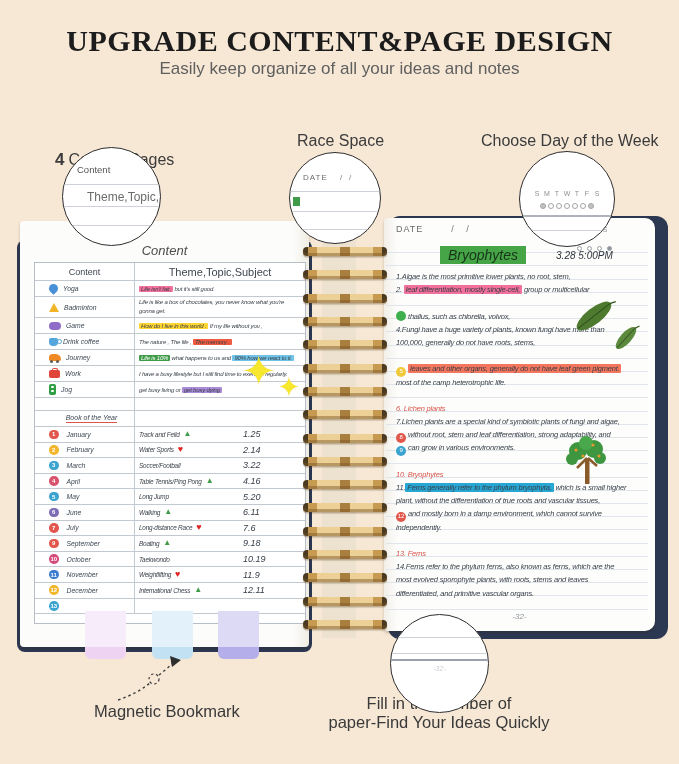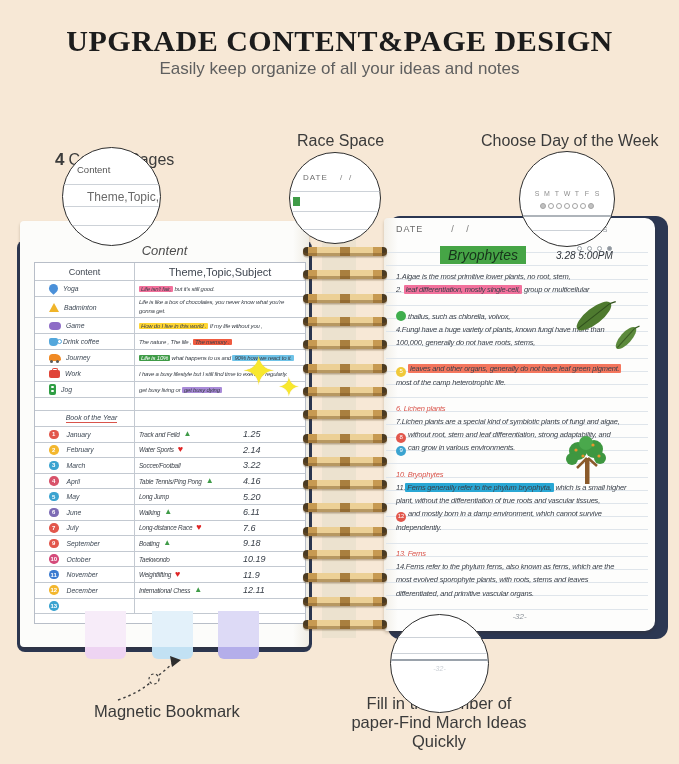--- a/index.html
+++ b/index.html
@@ -483,15 +483,15 @@
 
   <svg class="arrow" width="84" height="54" viewBox="0 0 84 54">
     <path d="M10 48 C 24 43, 32 39, 42 31" fill="none" stroke="#3c3c3c" stroke-width="1.4" stroke-dasharray="2.5 3"></path>
     <circle cx="46" cy="27" r="5" fill="none" stroke="#3c3c3c" stroke-width="1.2" stroke-dasharray="2.5 2.5"></circle>
     <path d="M51 23 C 56 19, 61 15, 65 11" fill="none" stroke="#3c3c3c" stroke-width="1.4" stroke-dasharray="2.5 3"></path>
     <polygon points="62,4 73,8 64,15" fill="#2e2e2e"></polygon>
   </svg>
   <div class="footer-label lbl-magnet">Magnetic Bookmark</div>
   <div class="footer-label lbl-fill">
     <span>Fill in the number of</span><br>
-    <span>paper-Find March Ideas Quickly</span>
+    <span>paper-Find Your Ideas Quickly</span>
   </div>
 </div>
 
 </body></html>

